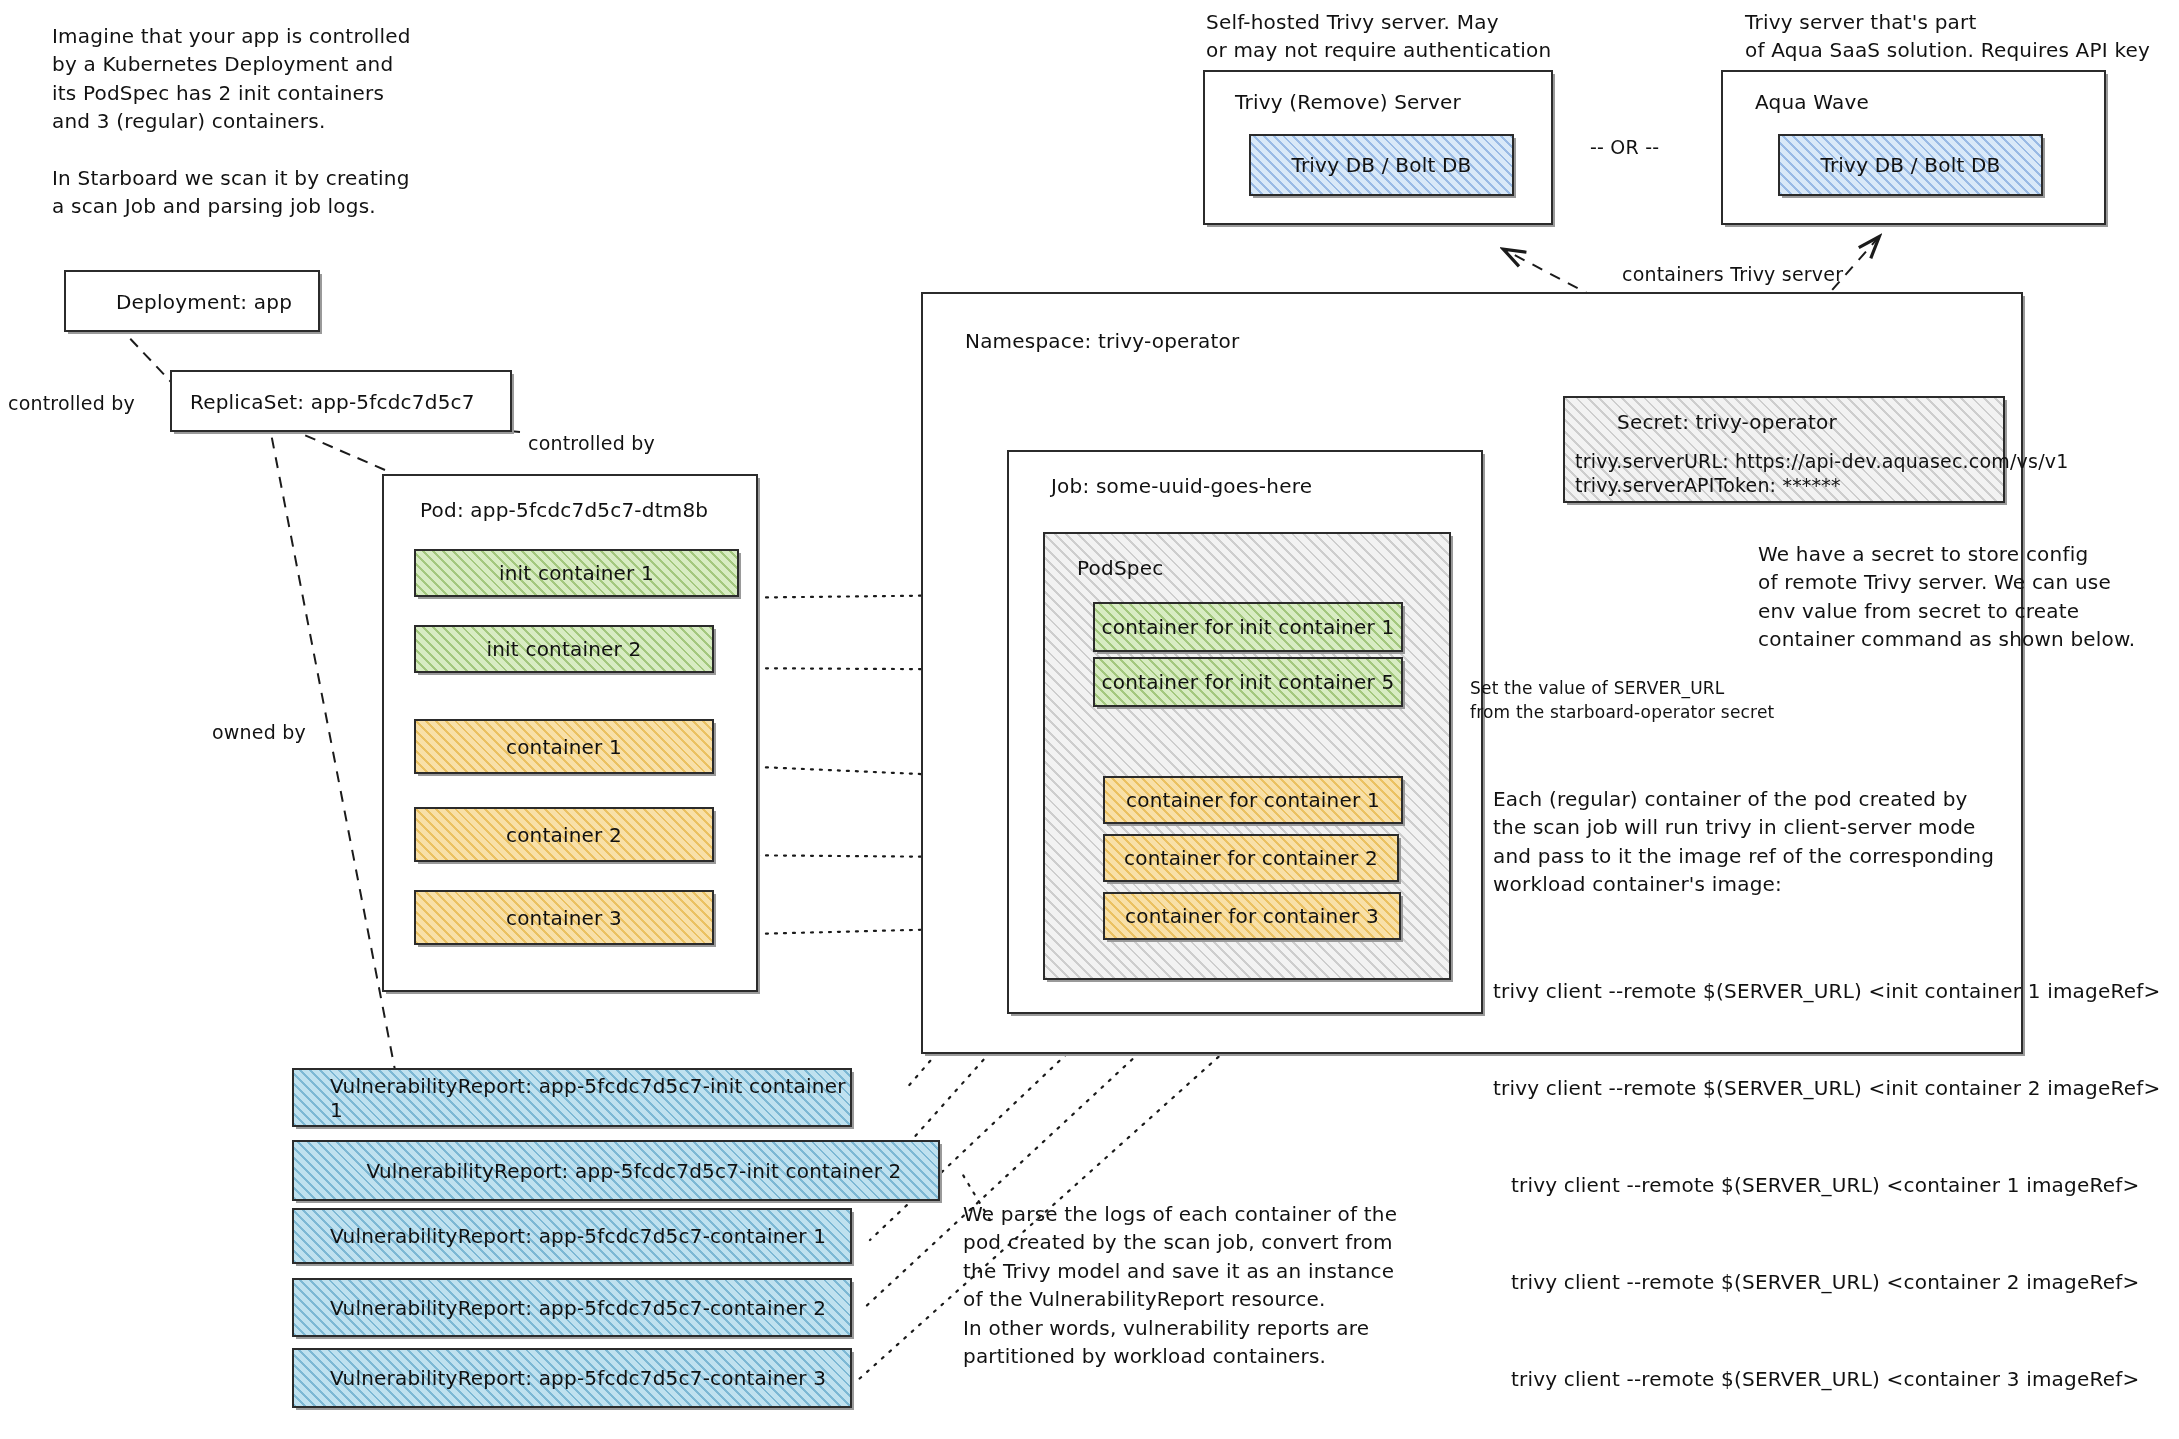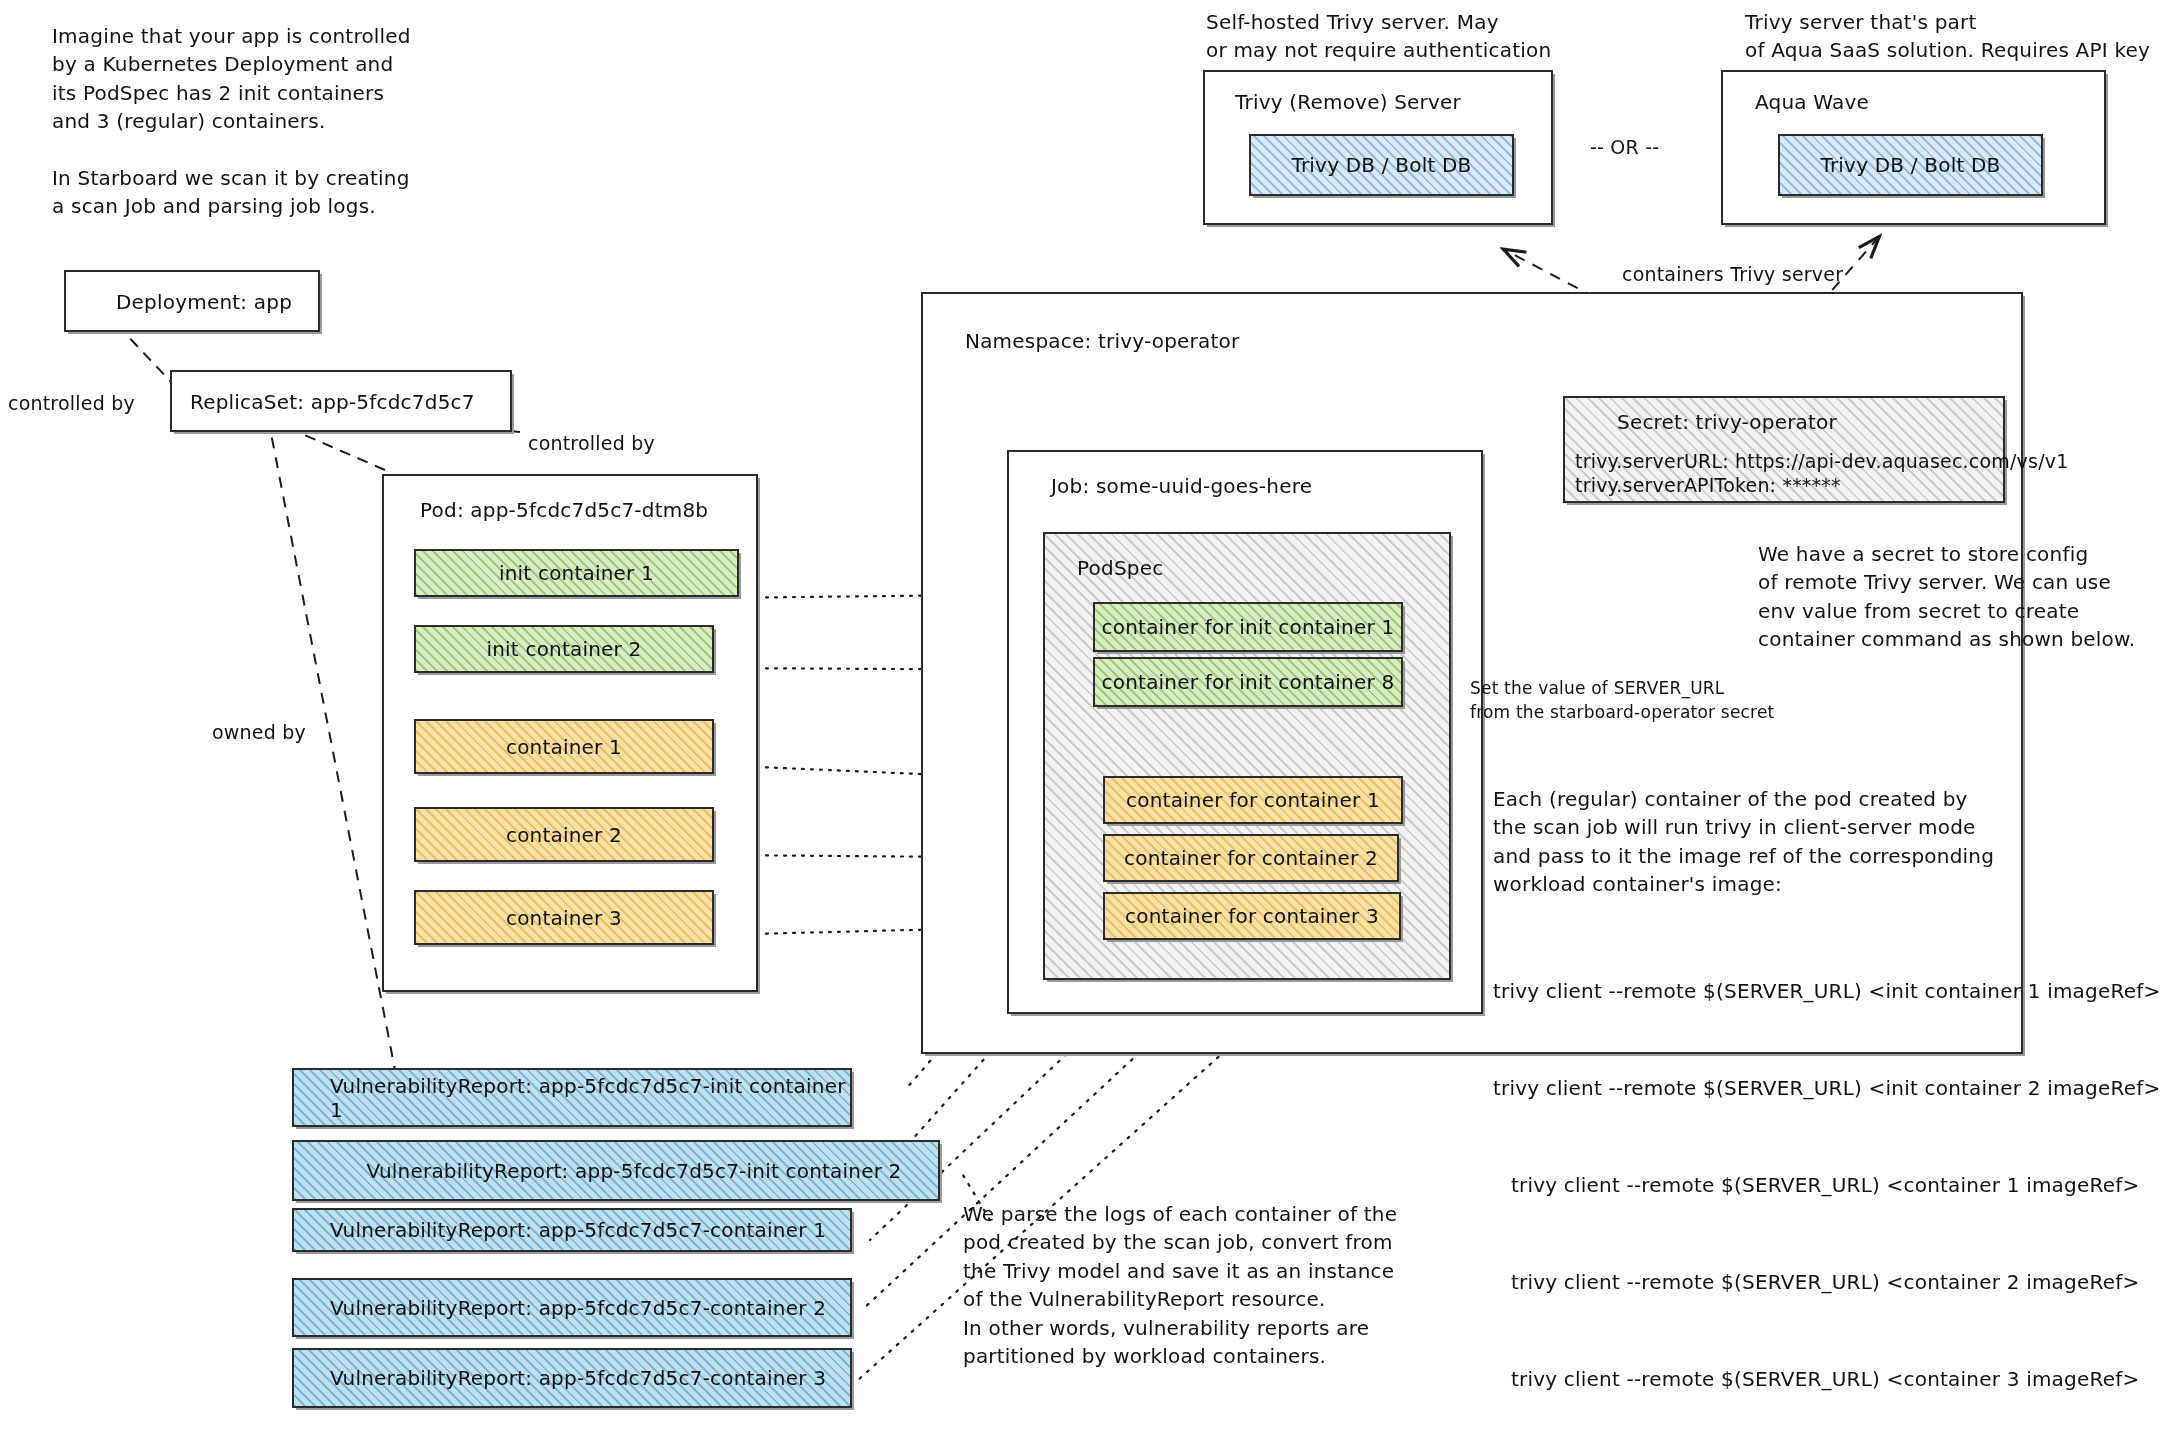--- a/index.html
+++ b/index.html
@@ -167,21 +167,21 @@
   <div class="box" style="left:84px;top:156px;width:476px;height:564px;box-shadow:3px 3px 0 -1px #9a9a9a;">
     <div class="title hand" style="left:42px;top:22px;">Job: some-uuid-goes-here</div>
 
     <div class="box hatch-grey" style="left:34px;top:80px;width:408px;height:448px;">
       <div class="title hand" style="left:32px;top:22px;">PodSpec</div>
 
       <div class="cbox hatch-green hand" style="left:48px;top:68px;width:310px;height:50px;">
         <span>container for init container 1</span>
       </div>
       <div class="cbox hatch-green hand" style="left:48px;top:123px;width:310px;height:50px;">
-        <span>container for init container 8</span>
+        <span>container for init container 5</span>
       </div>
       <div class="cbox hatch-yellow hand" style="left:58px;top:242px;width:300px;height:48px;">
         <span>container for container 1</span>
       </div>
       <div class="cbox hatch-yellow hand" style="left:58px;top:300px;width:296px;height:48px;">
         <span>container for container 2</span>
       </div>
       <div class="cbox hatch-yellow hand" style="left:58px;top:358px;width:298px;height:48px;">
         <span>container for container 3</span>
       </div>
@@ -215,21 +215,21 @@
   <div style="text-align:left;padding-left:18px;">trivy client --remote $(SERVER_URL) &lt;container 2 imageRef&gt;</div>
   <div style="text-align:left;padding-left:18px;">trivy client --remote $(SERVER_URL) &lt;container 3 imageRef&gt;</div>
 </div>
 
 <div class="cbox hatch-blue left hand" style="left:292px;top:1068px;width:560px;height:59px;">
   <span>VulnerabilityReport: app-5fcdc7d5c7-init container 1</span>
 </div>
 <div class="cbox hatch-blue left hand" style="left:292px;top:1140px;width:648px;height:61px;justify-content:center;">
   <span>VulnerabilityReport: app-5fcdc7d5c7-init container 2</span>
 </div>
-<div class="cbox hatch-blue left hand" style="left:292px;top:1208px;width:560px;height:44px;">
+<div class="cbox hatch-blue left hand" style="left:292px;top:1208px;width:560px;height:56px;">
   <span>VulnerabilityReport: app-5fcdc7d5c7-container 1</span>
 </div>
 <div class="cbox hatch-blue left hand" style="left:292px;top:1278px;width:560px;height:59px;">
   <span>VulnerabilityReport: app-5fcdc7d5c7-container 2</span>
 </div>
 <div class="cbox hatch-blue left hand" style="left:292px;top:1348px;width:560px;height:60px;">
   <span>VulnerabilityReport: app-5fcdc7d5c7-container 3</span>
 </div>
 
 <div class="note hand" style="left:963px;top:1200px;width:470px;">We parse the logs of each container of the

